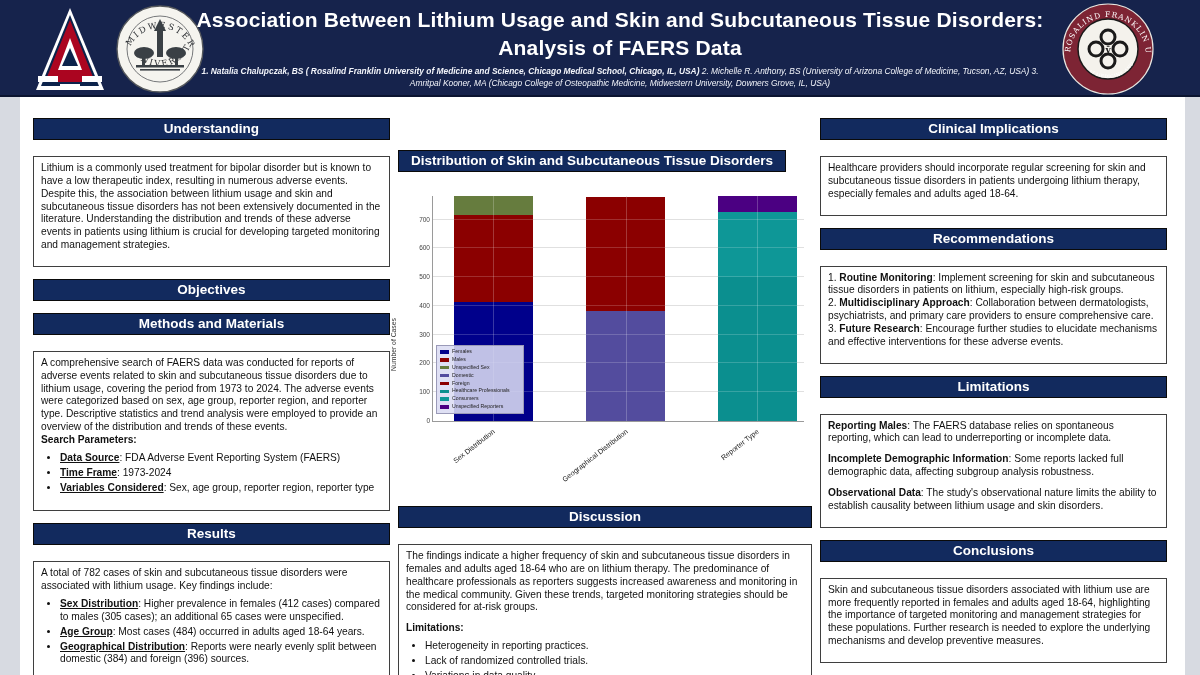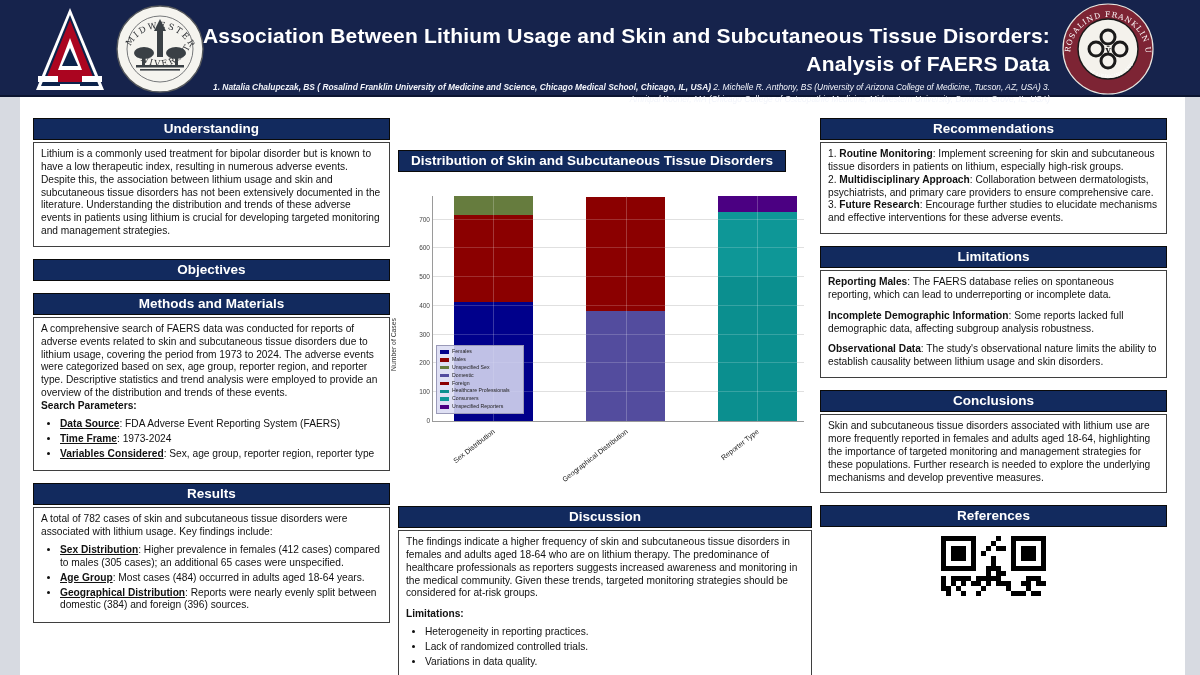--- a/index.html
+++ b/index.html
@@ -6,39 +6,39 @@
   html,body { background:#888; }
   body { font-family: "Liberation Sans", sans-serif; }
   .poster { position:relative; width:1200px; height:675px; background:#ffffff; overflow:hidden; margin:0 auto; }
 
   
   .banner { position:absolute; left:0; top:0; width:1200px; height:97px; background:#16234c; border-bottom:2px solid #0b1430; }
   .logo { position:absolute; }
   .logo-ua { left:36px; top:8px; }
   .logo-mwu { left:116px; top:5px; }
   .logo-rfu { left:1062px; top:3px; }
-  .title-wrap { position:absolute; left:190px; top:22px; width:860px; text-align:right; color:#ffffff; }
+  .title-wrap { position:absolute; left:190px; top:6px; width:860px; text-align:center; color:#ffffff; }
   .poster-title { font-size:21px; font-weight:bold; line-height:1.32; letter-spacing:0.2px; }
   .poster-authors { margin-top:5px; font-size:8.4px; font-style:italic; line-height:1.35; color:#f2f4fa; }
   .poster-authors b { font-weight:bold; }
 
   
   .edge { position:absolute; top:97px; bottom:0; background:#d7dae1; }
   .edge-left { left:0; width:20px; }
   .edge-right { right:0; width:15px; }
 
   
   .col { position:absolute; top:118px; }
   .col-left  { left:33px;  width:357px; }
   .col-mid   { left:398px; width:414px; }
   .col-right { left:820px; width:347px; }
 
   .section { margin-bottom:12px; }
   .sec-head { background:#122a5e; border:1px solid #0a0a0a; color:#fff; font-weight:bold; font-size:13.5px; text-align:center; padding:2px 0 3px; }
-  .sec-body { background:#fff; border:1.5px solid #3f3f3f; margin-top:2px; padding:5px 7px 8px; font-size:10.2px; line-height:1.26; color:#111; }
+  .sec-body { background:#fff; border:1.5px solid #3f3f3f; margin-top:16px; padding:5px 7px 14px; font-size:10.2px; line-height:1.26; color:#111; }
   .sec-body p { margin:0; }
   .sec-body .spaced { margin-top:8px; }
   .sec-body .lead-label { font-weight:bold; }
   ul.blist { margin:5px 0 0 6px; padding-left:13px; }
   ul.blist li { margin-bottom:2px; }
   ul.blist b { font-weight:bold;text-decoration:underline; }
   .numbered p { margin:0; }
 
   
   .chart-card { margin-top:32px; }
@@ -283,20 +283,26 @@
             <li>Heterogeneity in reporting practices.</li>
             <li>Lack of randomized controlled trials.</li>
             <li>Variations in data quality.</li>
           </ul>
       </div>
     </div>
   </div>
 
   <div class="col col-right">
 
+    <div class="section">
+      <div class="sec-head">Clinical Implications</div>
+      <div class="sec-body">
+        <p>Healthcare providers should incorporate regular screening for skin and subcutaneous tissue disorders in patients undergoing lithium therapy, especially females and adults aged 18-64.</p>
+      </div>
+    </div>
 
     <div class="section">
       <div class="sec-head">Recommendations</div>
       <div class="sec-body numbered" id="reco-body">
           <p>1. <b>Routine Monitoring</b>: Implement screening for skin and subcutaneous tissue disorders in patients on lithium, especially high-risk groups.</p>
           <p>2. <b>Multidisciplinary Approach</b>: Collaboration between dermatologists, psychiatrists, and primary care providers to ensure comprehensive care.</p>
           <p>3. <b>Future Research</b>: Encourage further studies to elucidate mechanisms and effective interventions for these adverse events.</p>
         </div>
     </div>
 

